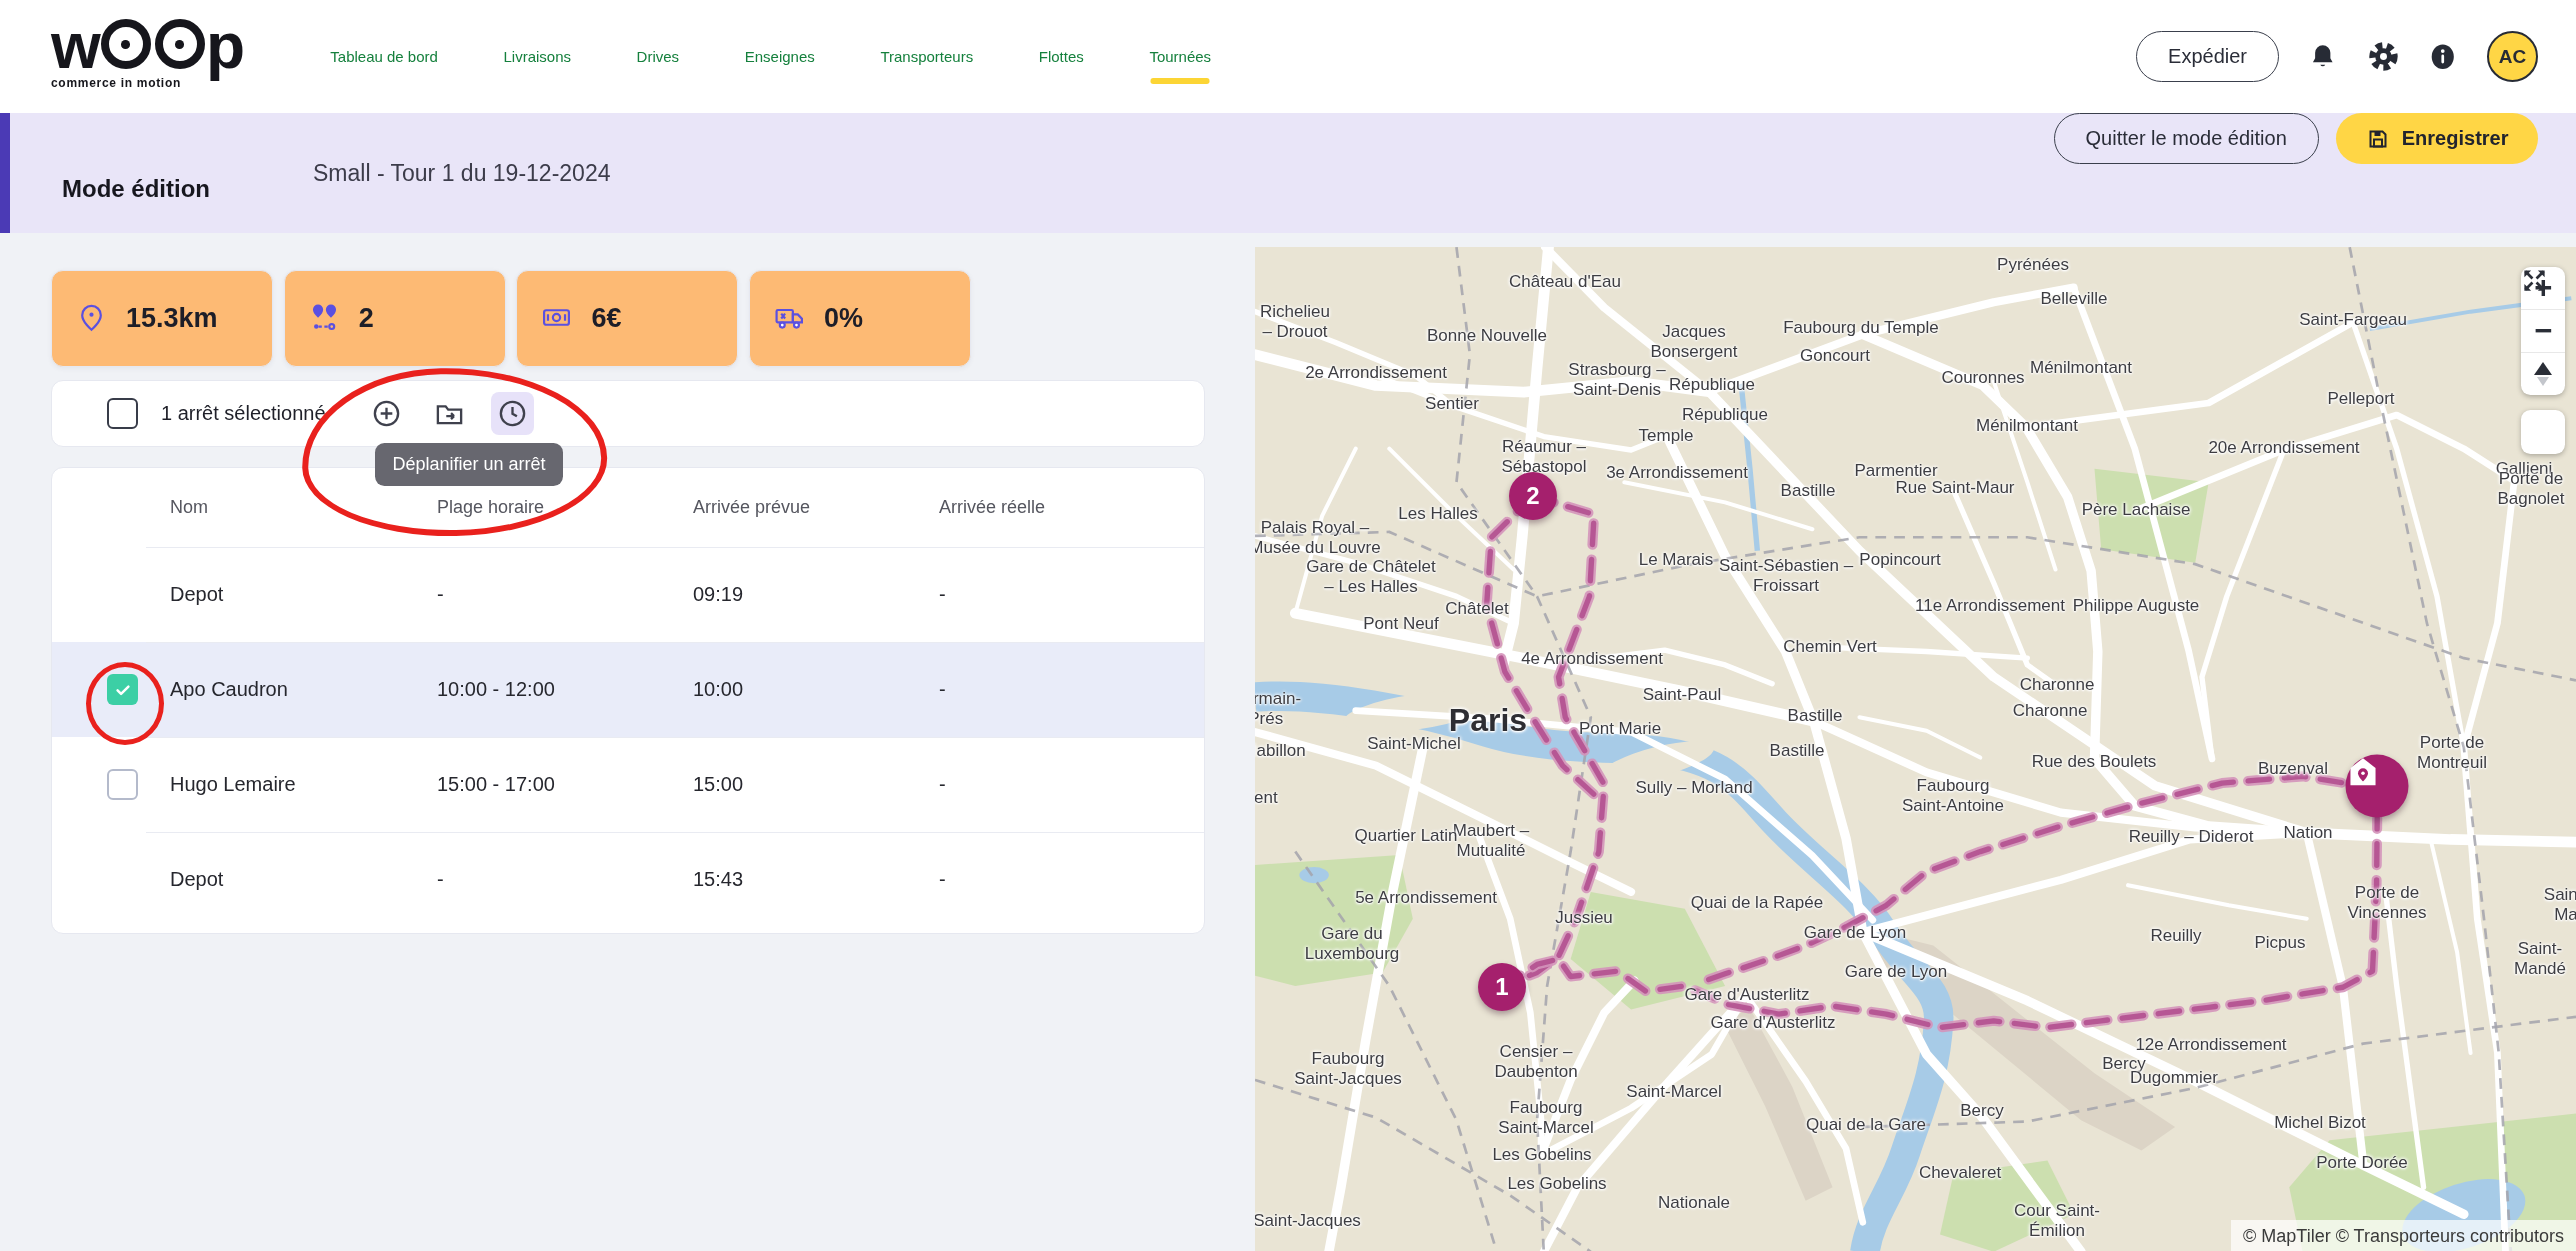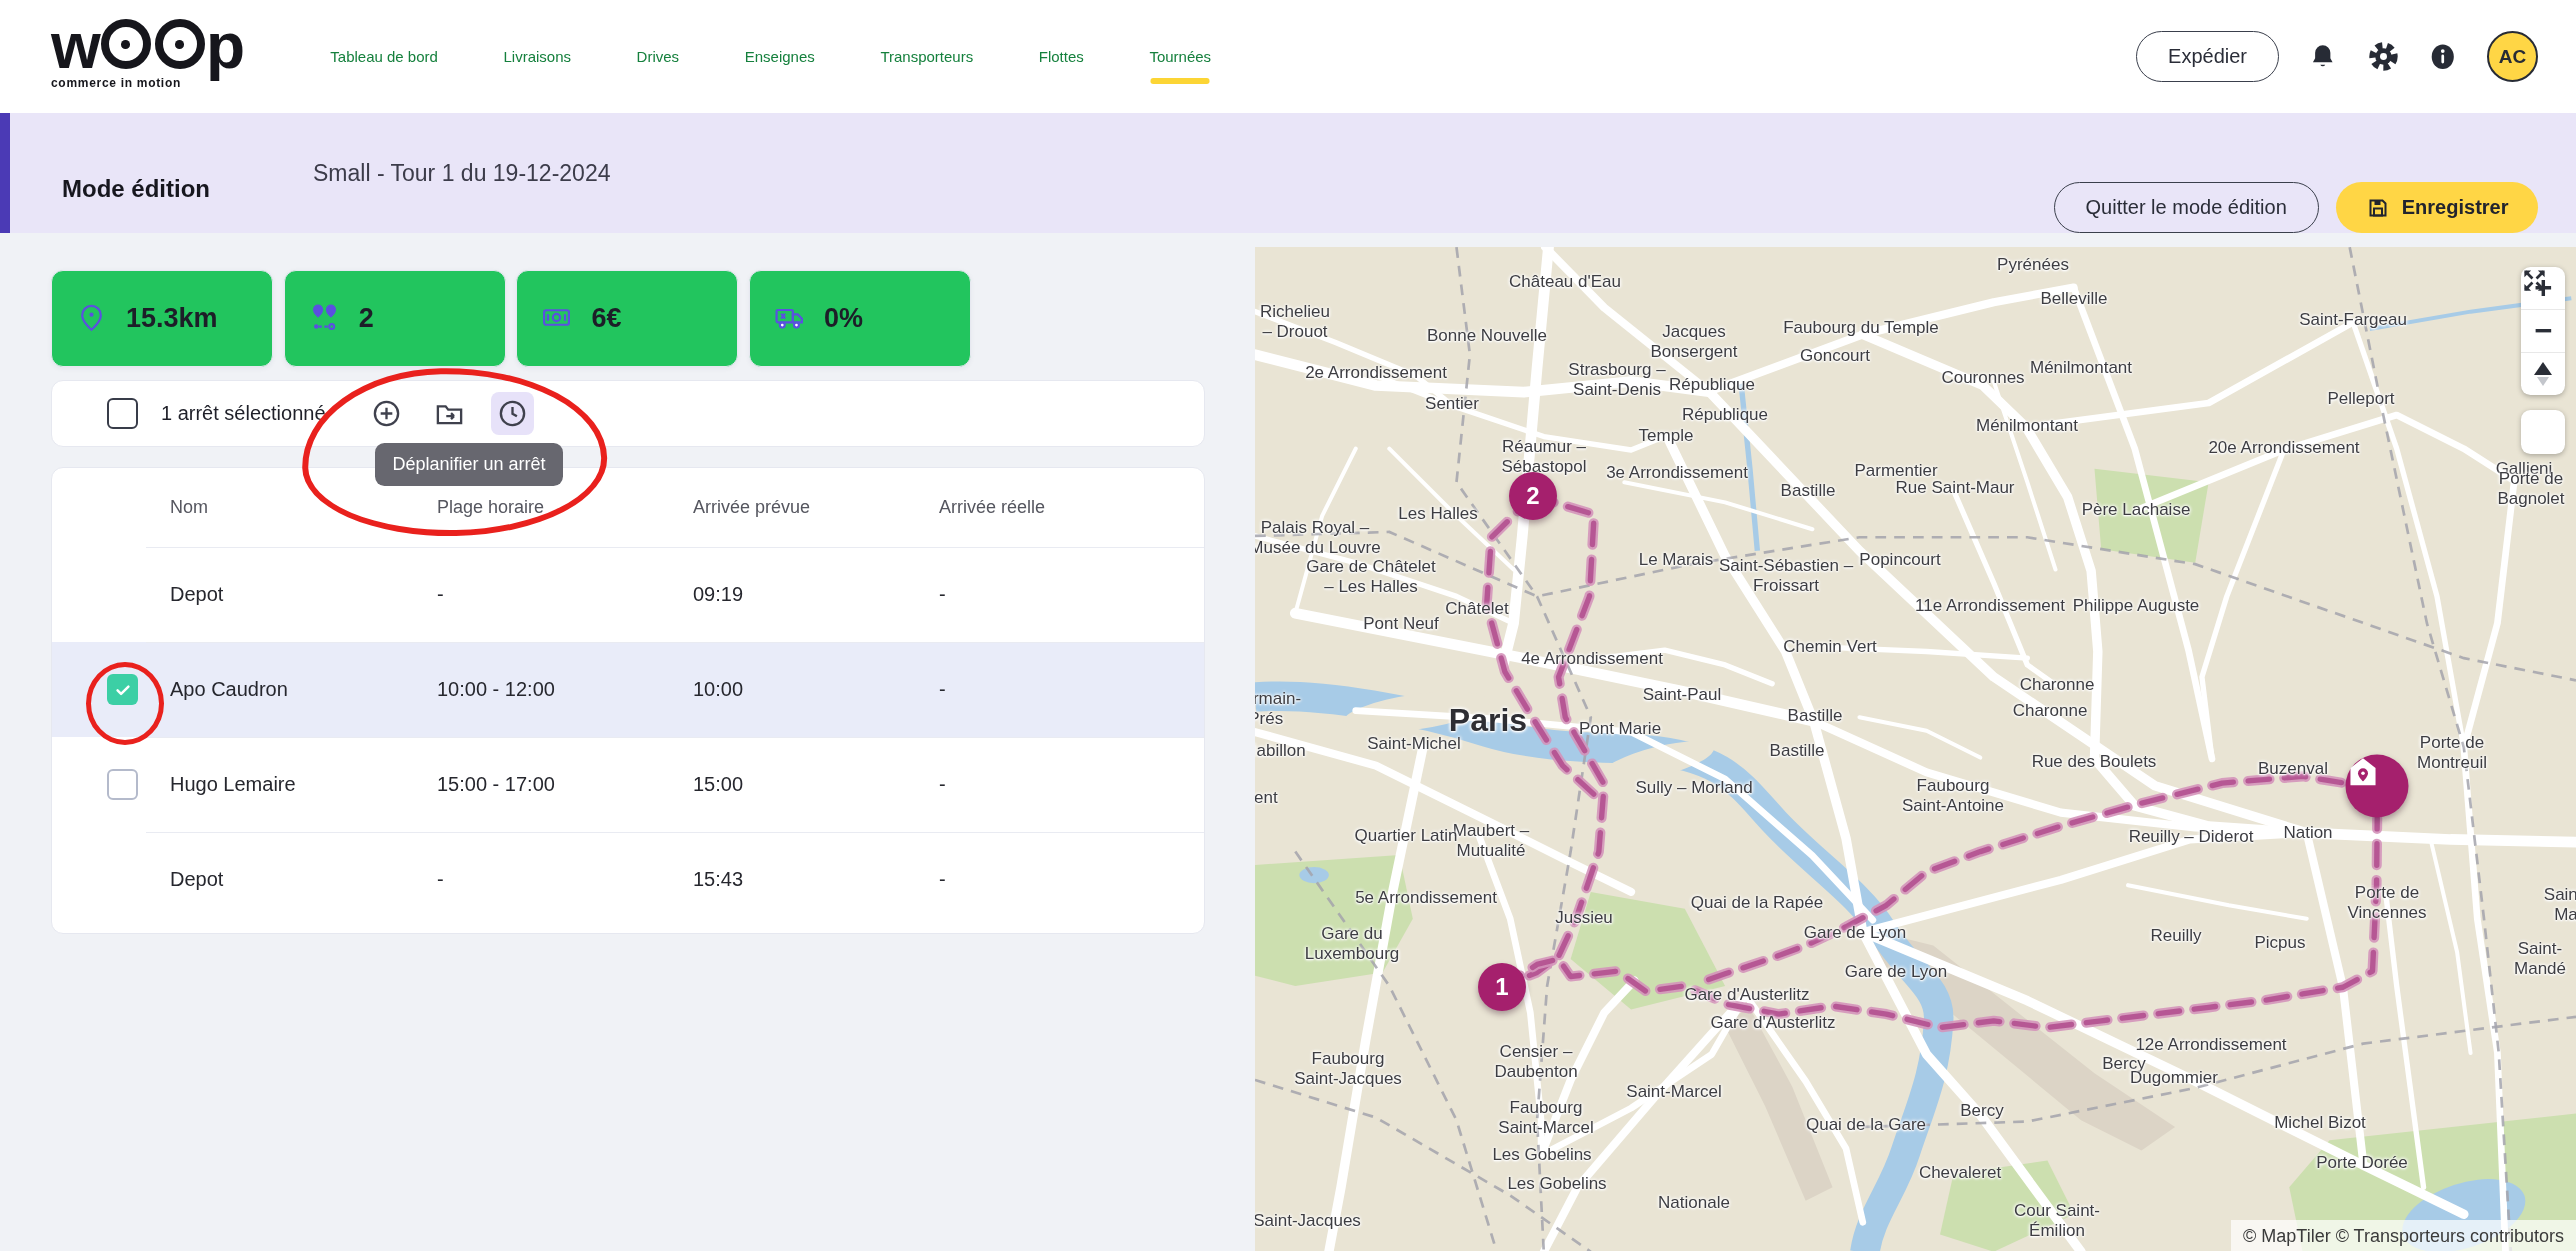--- a/index.html
+++ b/index.html
@@ -28,27 +28,27 @@
   .avatar{width:47px;height:47px;border-radius:50%;background:#FFD645;border:2.7px solid #272B35;
         display:flex;align-items:center;justify-content:center;font-size:19px;font-weight:700;color:#272B35;cursor:pointer;}
 
   
   .banner{position:absolute;left:0;top:113px;width:2576px;height:120px;background:#E9E5F8;}
   .banner .accent{position:absolute;left:0;top:0;width:10px;height:120px;background:#4B3AB5;}
   .banner-title{position:absolute;left:62px;top:50%;transform:translateY(-50%);
         font-size:24px;font-weight:800;color:#17171F;}
   .banner-sub{position:absolute;left:313px;top:50%;transform:translateY(-50%);
         font-size:23px;color:#3C3C4A;}
-  .banner-actions{position:absolute;right:38px;top:0;height:120px;display:flex;align-items:flex-end;gap:17.5px;}
+  .banner-actions{position:absolute;right:38px;top:0;height:120px;display:flex;align-items:flex-start;gap:17.5px;}
   .btn-save{display:flex;align-items:center;gap:12px;height:51px;border-radius:27px;border:none;
         background:#FFD645;font-size:20px;font-weight:600;color:#22242E;padding:0 29.5px;cursor:pointer;font-family:inherit;}
 
   
   .stats{position:absolute;left:51px;top:270px;display:flex;gap:10.7px;}
-  .stat-card{width:222px;height:97px;background:#22c55e;border:1.3px solid #E6E8F0;border-radius:12px;
+  .stat-card{width:222px;height:97px;background:#fdba74;border:1.3px solid #E6E8F0;border-radius:12px;
         box-shadow:0 1.3px 5.4px rgba(25,35,70,.05);display:flex;align-items:center;padding-left:24px;
         box-sizing:border-box;gap:19px;}
   .stat-value{font-size:27px;font-weight:700;color:#1D1E28;}
 
   
   .toolbar{position:absolute;left:51px;top:380px;width:1154px;height:67px;background:#fff;
         border:1.3px solid #E6E8F0;border-radius:12px;box-sizing:border-box;
         display:flex;align-items:center;}
   .cb{width:31px;height:31px;border:2.4px solid #383C49;border-radius:6px;background:#fff;
         box-sizing:border-box;cursor:pointer;flex:none;}

